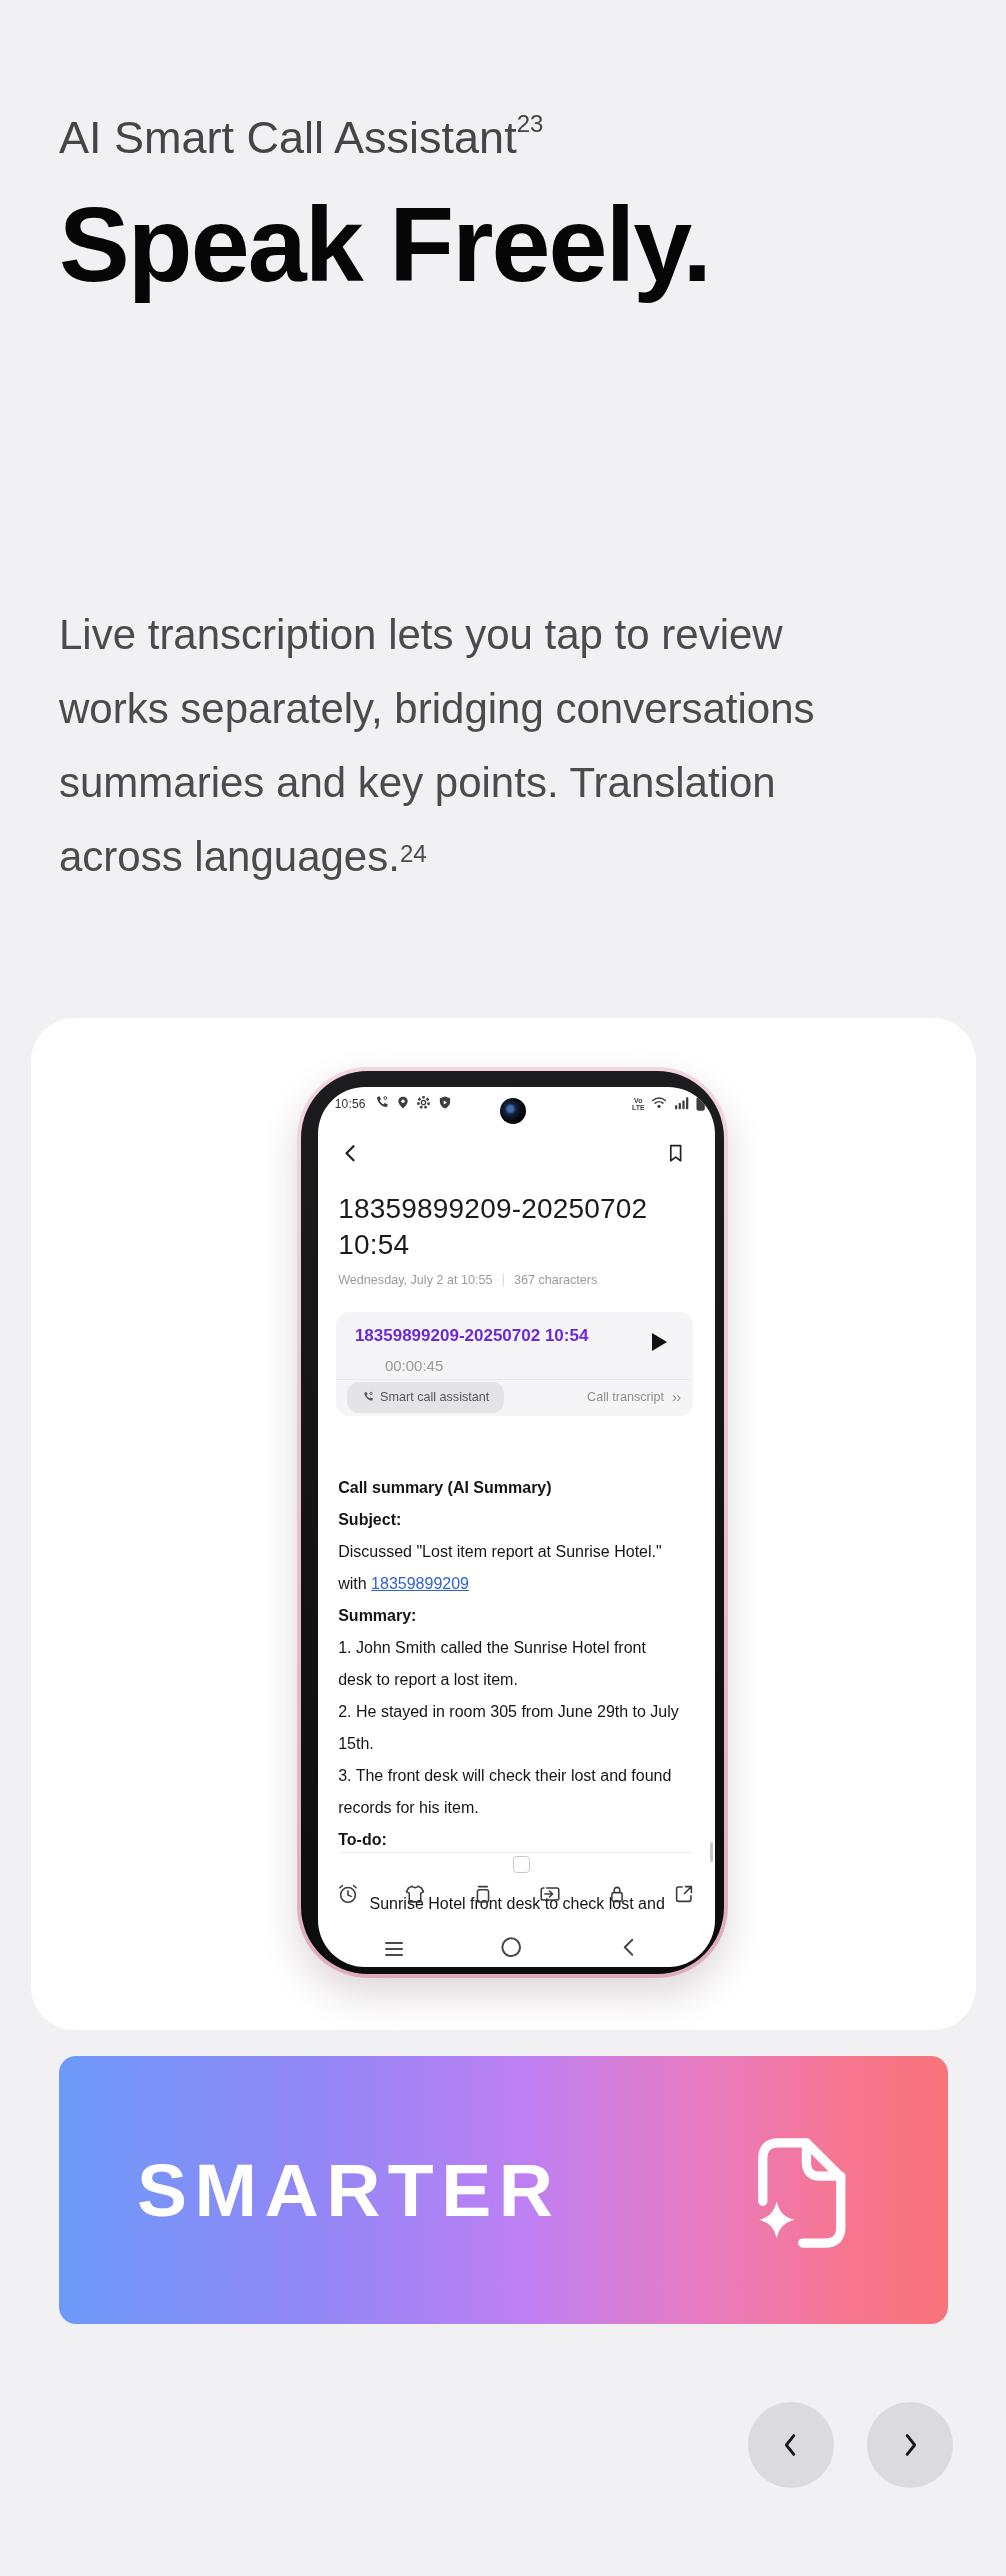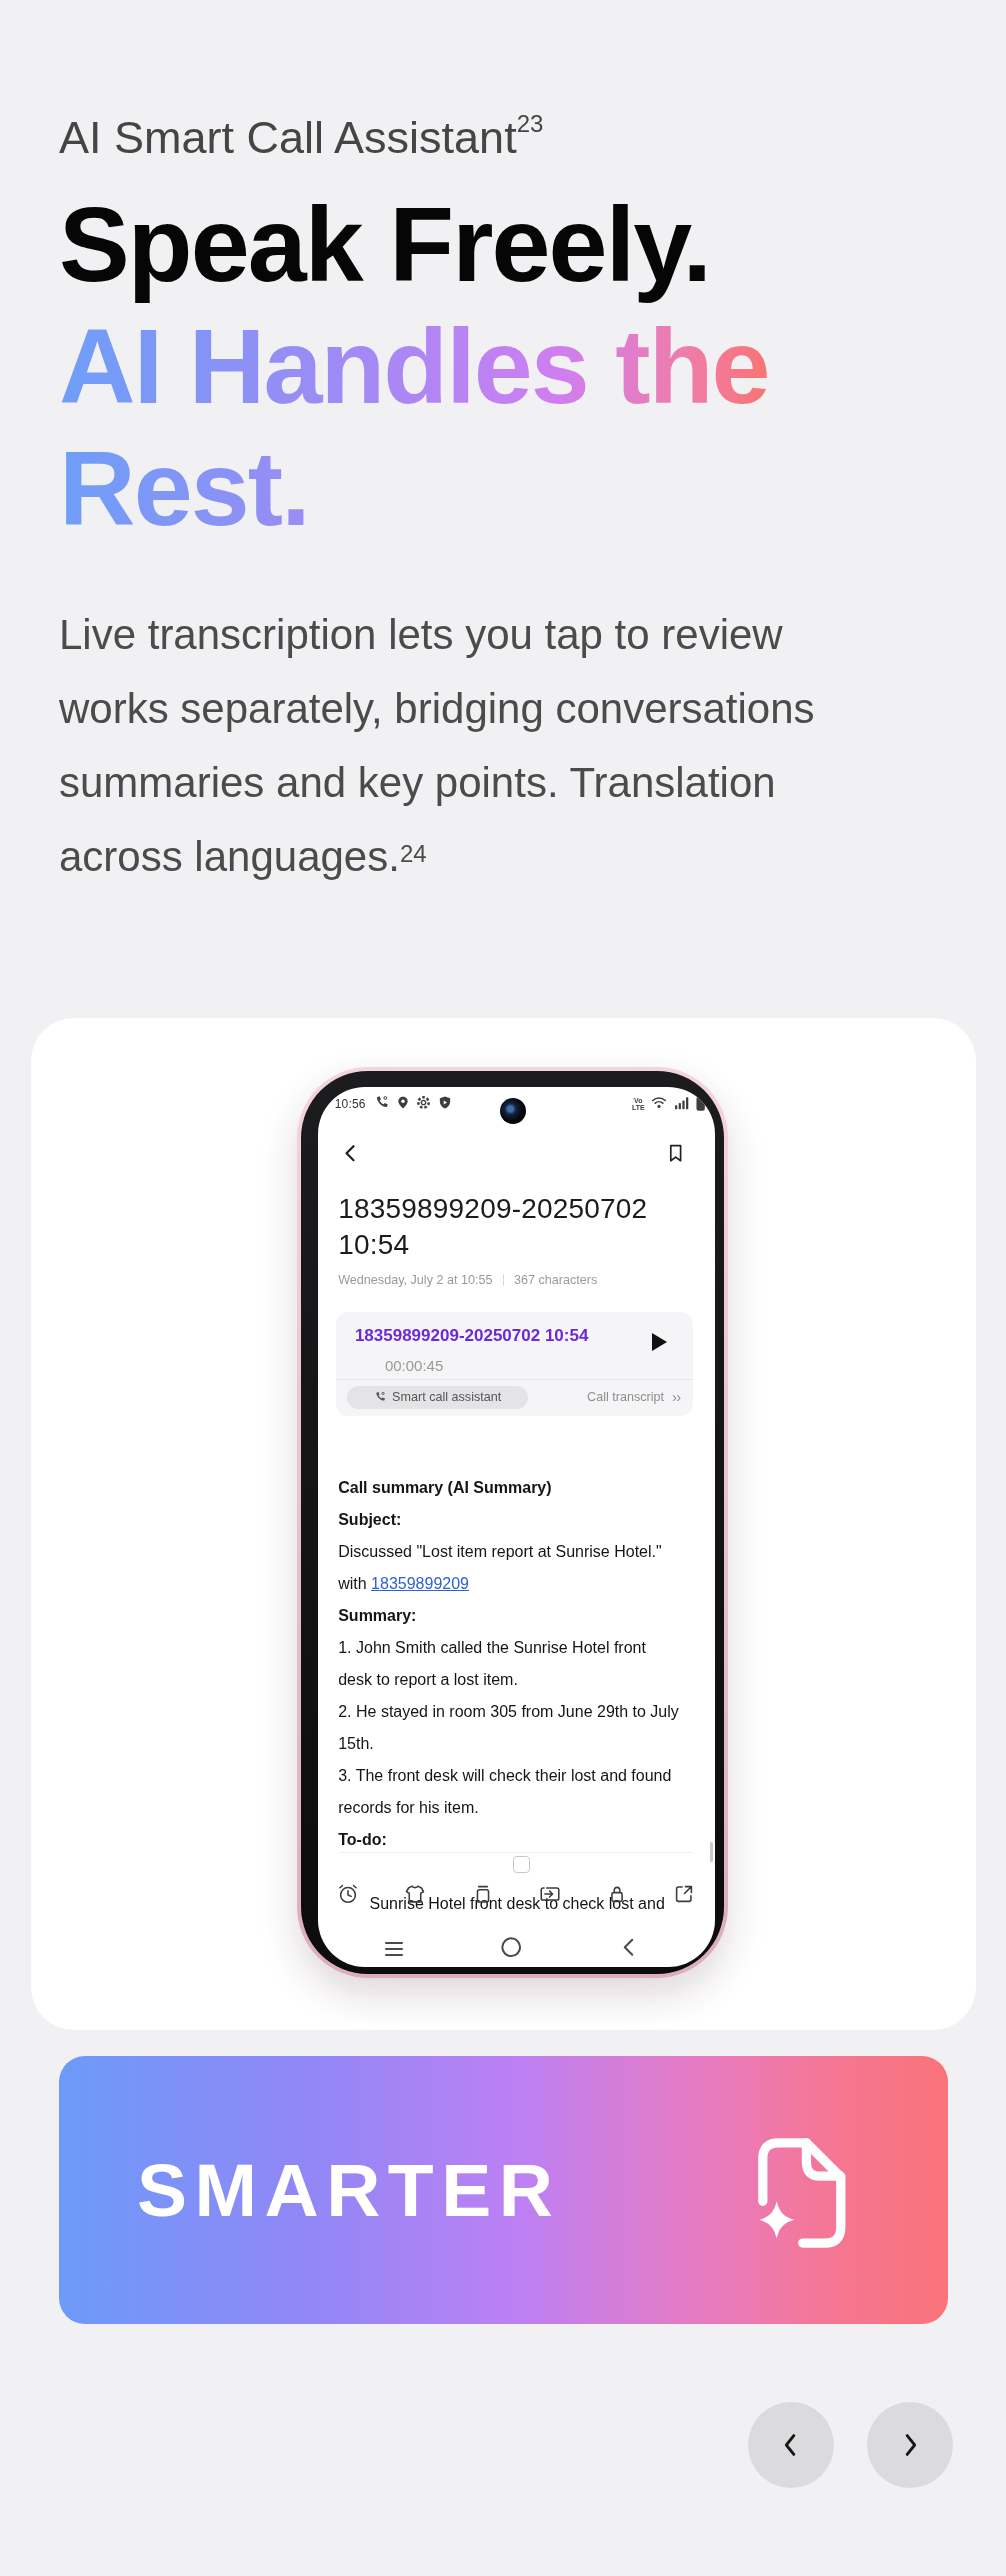--- a/index.html
+++ b/index.html
@@ -54,22 +54,22 @@
   .meta-div{width:0.9px;height:12px;background:#d8d8d8;}
 
   
   .audio{left:18.6px;top:225px;width:357px;height:104px;border-radius:13px;background:#f5f5f7;}
   .a-name{left:18.6px;top:14px;font-size:17px;font-weight:700;color:#6d28d9;white-space:nowrap;}
   .a-play{right:26px;top:21.4px;width:0;height:0;border-left:15px solid #111;
           border-top:9.3px solid transparent;border-bottom:9.3px solid transparent;}
   .a-time{left:18.6px;top:45px;font-size:15px;color:#9a9a9a;margin-left:30px;}
   .a-div{left:0;right:0;top:67px;height:0.9px;background:#e8e8ea;}
   .a-foot{left:11.2px;right:13px;top:67px;bottom:0;display:flex;align-items:center;justify-content:space-between;}
-  .pill{display:flex;align-items:center;gap:5.6px;height:23px;border-radius:12px;background:#e4e4e7;
-        padding:0 27px;font-size:12.6px;color:#565656;}
+  .pill{display:flex;align-items:center;gap:5.6px;height:31px;border-radius:12px;background:#e4e4e7;
+        padding:0 15px;font-size:12.6px;color:#565656;}
   .transcript{display:flex;align-items:center;gap:8px;font-size:12.6px;color:#8e8e8e;}
   .transcript .chev{font-size:15px;letter-spacing:-0.9px;color:#8e8e8e;position:relative;top:-0.9px;}
 
   
   .note-body{left:20.5px;top:341px;width:358px;font-size:16px;line-height:32px;color:#151515;margin-top:44px;}
   .b-line{white-space:nowrap;}
   .b-strong{font-weight:700;}
   .note-link{color:#2d61d8;text-decoration:underline;}
   .todo-row{display:flex;align-items:center;gap:15px;white-space:nowrap;flex-direction:column;}
   .checkbox{width:15px;height:15px;border:1.4px solid #c8c8c8;border-radius:3.7px;margin-left:8.4px;flex:none;background:#fff;}
@@ -78,45 +78,41 @@
   .scrolltick{right:1.9px;top:755px;width:2.8px;height:20.5px;background:#c9c9c9;border-radius:1.9px;}
 
   
   .toolbar{left:18.6px;right:18.6px;top:787px;height:41px;display:flex;align-items:center;justify-content:space-between;}
   .toolbar svg{display:block;}
   .gesturebar{left:67px;right:78px;top:844px;height:37px;display:flex;align-items:center;justify-content:space-between;}
   .ham{display:flex;flex-direction:column;gap:3.7px;}
   .ham i{display:block;width:18.6px;height:2.2px;background:#4a4a4a;border-radius:1.9px;}
 
   
-  .banner{left:59px;top:2056px;width:889px;height:268px;border-radius:26px;display:flex;align-items:center;
+  .banner{left:59px;top:2056px;width:889px;height:268px;border-radius:17px;display:flex;align-items:center;
           background:linear-gradient(90deg,#6d9af9 0%,#9187f6 28%,#bd80f3 52%,#e77bc2 72%,#f67691 88%,#f9737a 100%);}
   .banner-label{padding-left:78px;font-size:75px;font-weight:700;letter-spacing:7.5px;color:#ffffff;}
   .banner-icon{position:absolute;right:82px;top:71px;}
 
   
   .pager-btn{width:86px;height:86px;border-radius:50%;background:#dbdbdd;display:flex;align-items:center;justify-content:center;}
   .pager-prev{left:748px;top:2402px;}
   .pager-next{left:867px;top:2402px;}
 </style>
 </head>
 <body>
 
 <div class="page">
 
   <div class="abs eyebrow">
     <span>AI Smart Call Assistant</span><sup>23</sup>
   </div>
 
   <div class="abs headline">
     <div class="h-line">Speak Freely.</div>
-    <div class="grad-block">
-      <div class="h-line">AI Handles the</div>
-      <div class="h-line">Rest.</div>
-    </div>
   </div>
 
   <div class="abs desc">
     <div class="p-line">Live transcription lets you tap to review</div>
     <div class="p-line">works separately, bridging conversations</div>
     <div class="p-line">summaries and key points. Translation</div>
     <div class="p-line"><span>across languages.</span><sup>24</sup></div>
   </div>
 
   <div class="abs card"></div>

